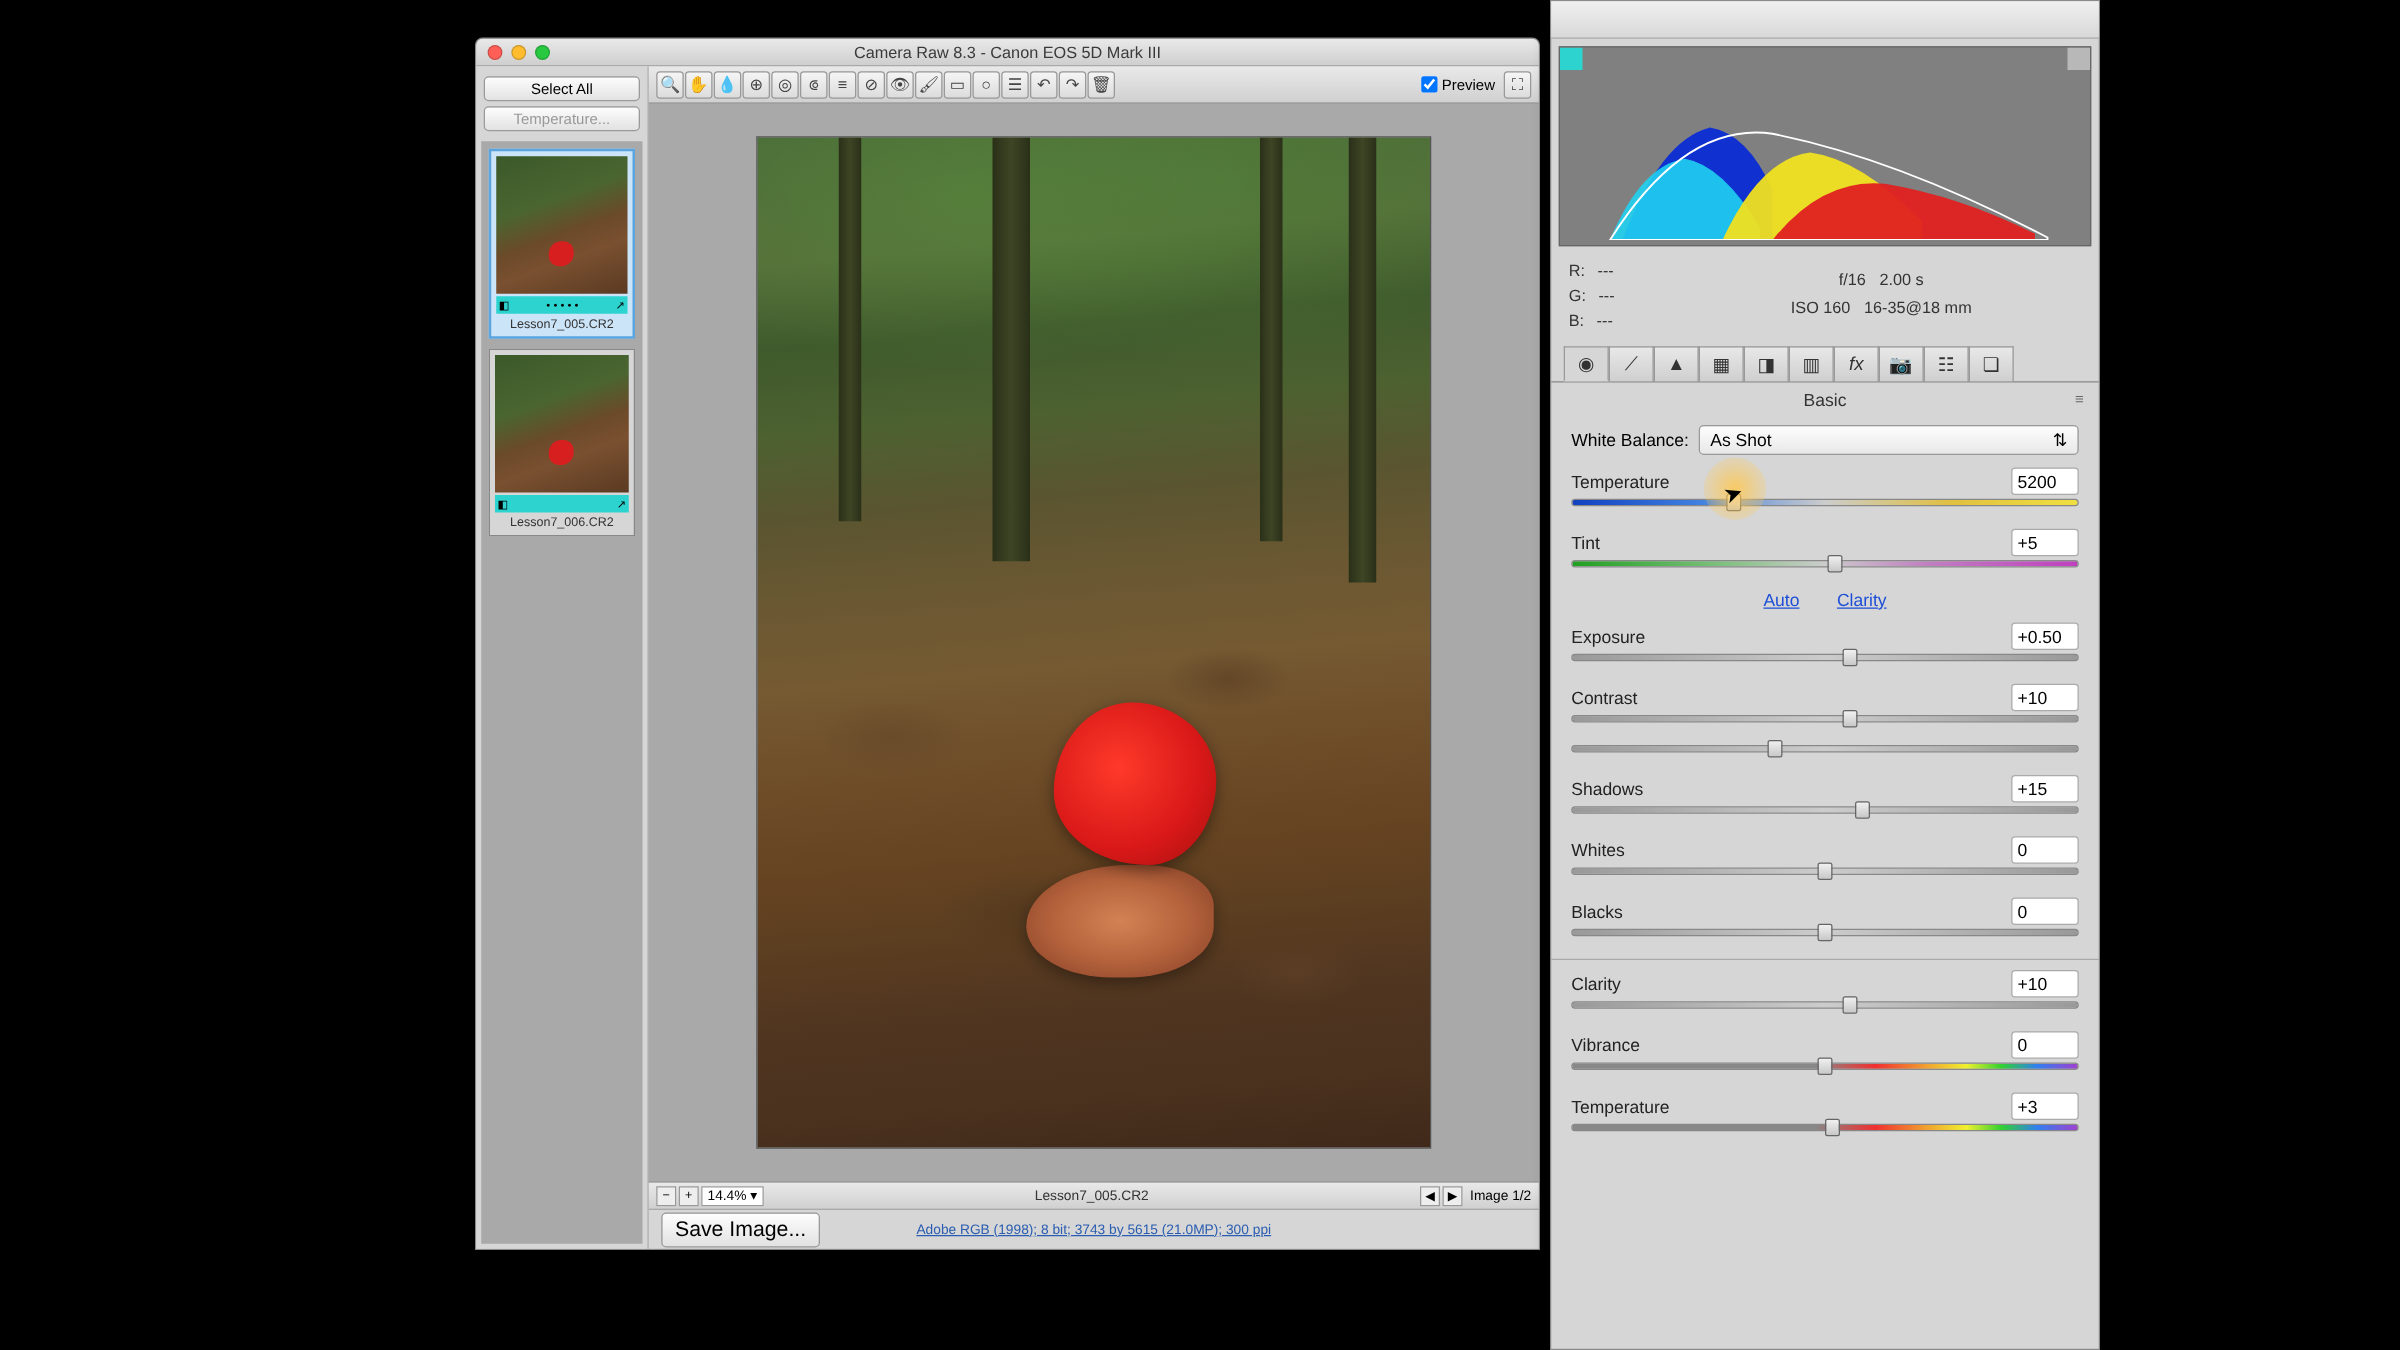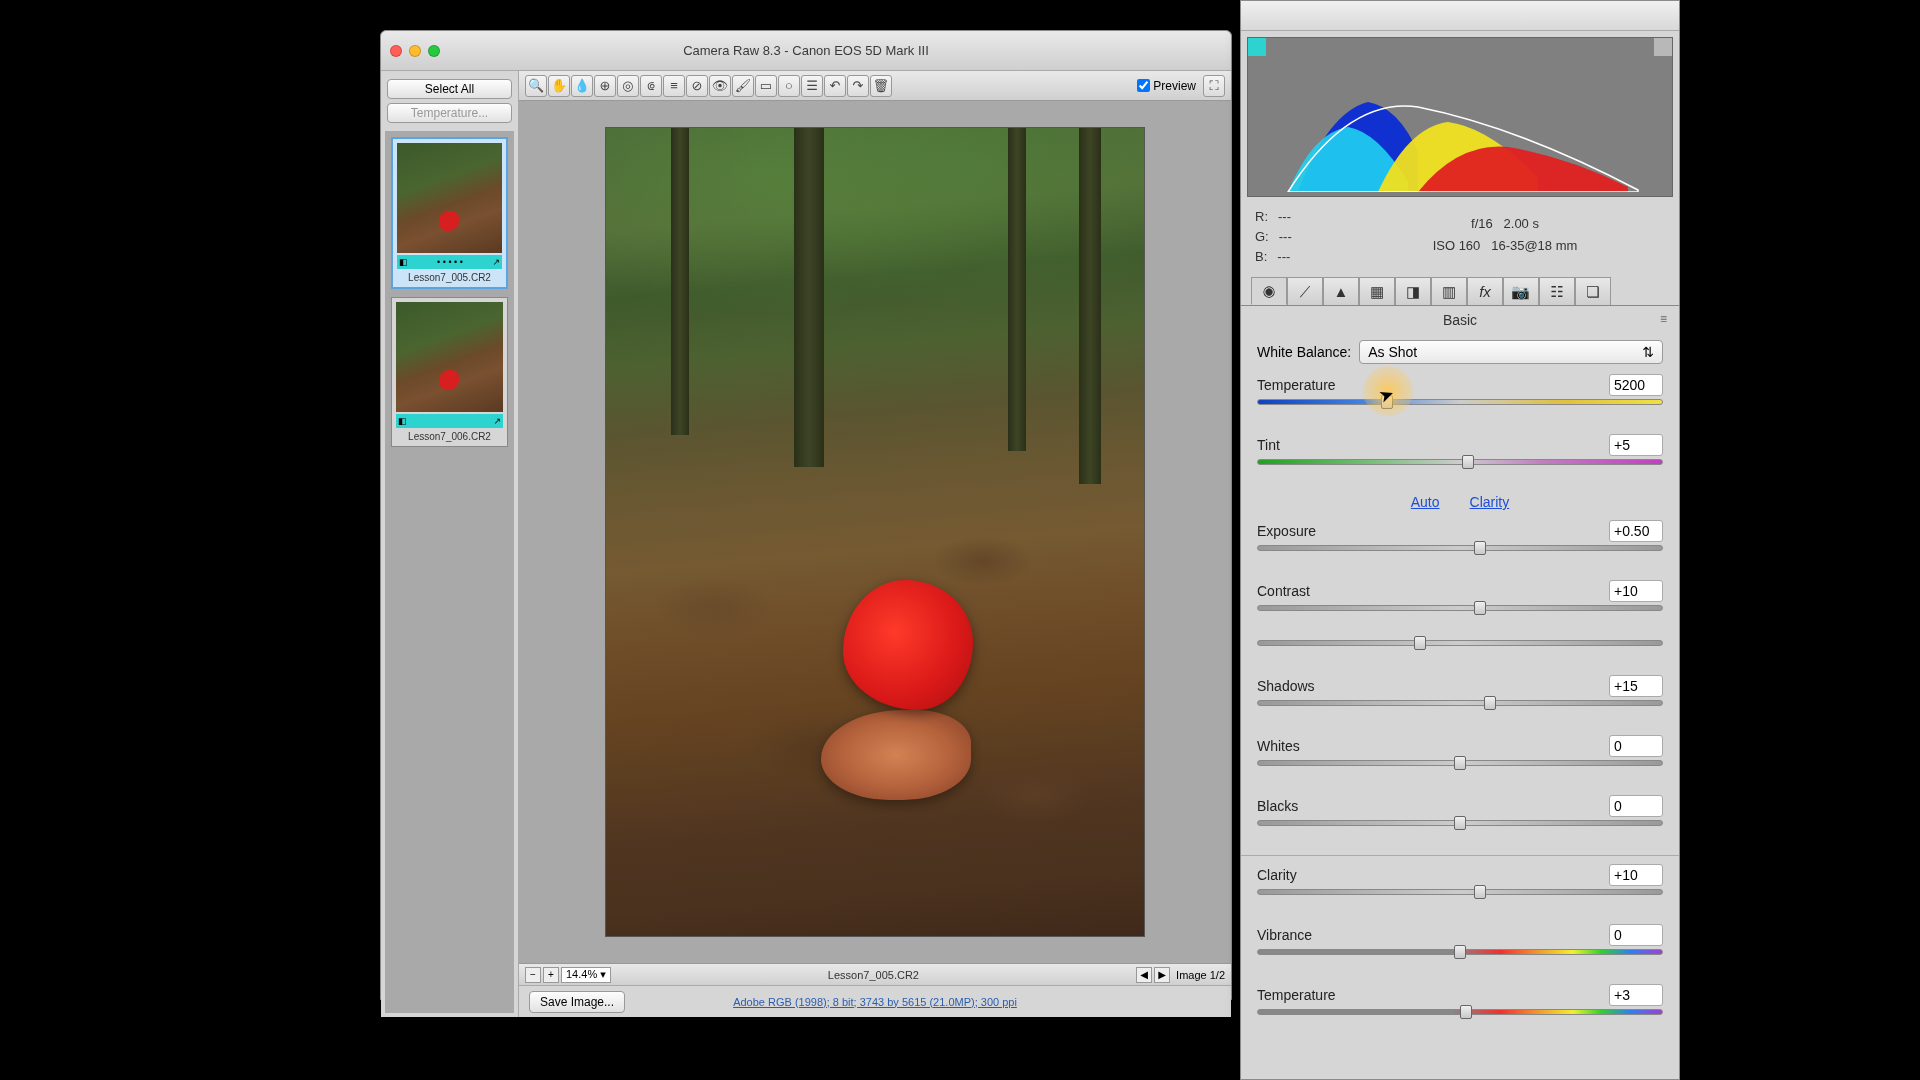--- a/index.html
+++ b/index.html
@@ -10,21 +10,21 @@
     left: 380px;
     top: 30px;
     width: 852px;
     height: 970px;
     background: #d6d6d6;
     border: 1px solid #8a8a8a;
     border-radius: 6px 6px 0 0;
     box-shadow: 0 2px 12px rgba(0,0,0,0.4);
   }
   .titlebar {
-    height: 40px;
+    height: 22px;
     background: linear-gradient(#e9e9e9, #cfcfcf);
     border-bottom: 1px solid #aaa;
     border-radius: 6px 6px 0 0;
     display: flex;
     align-items: center;
     position: relative;
   }
   .traffic-lights { display: flex; gap: 7px; padding-left: 9px; }
   .traffic-light { width: 12px; height: 12px; border-radius: 50%; border: 0.5px solid rgba(0,0,0,0.2); }
   .tl-red { background: #ff5f57; }
@@ -162,21 +162,21 @@
   
   .save-row {
     height: 32px;
     background: #d6d6d6;
     border-top: 1px solid #aaa;
     display: flex;
     align-items: center;
     padding: 0 10px;
     position: relative;
   }
-  .save-btn { font-size: 12px; padding: 3px 10px; background: linear-gradient(#fdfdfd, #e2e2e2); border: 1px solid #9a9a9a; border-radius: 4px; cursor: pointer; }
+  .save-btn { font-size: 17px; padding: 3px 10px; background: linear-gradient(#fdfdfd, #e2e2e2); border: 1px solid #9a9a9a; border-radius: 4px; cursor: pointer; }
   .meta-link { position: absolute; left: 50%; transform: translateX(-50%); font-size: 11px; color: #2a5db0; text-decoration: underline; cursor: pointer; }
   
   
   .right-panel {
     position: absolute;
     left: 1240px;
     top: 0;
     width: 440px;
     height: 1080px;
     background: #d6d6d6;
@@ -236,21 +236,21 @@
     padding: 3px 8px;
     background: linear-gradient(#fdfdfd, #e8e8e8);
     border: 1px solid #9a9a9a;
     border-radius: 4px;
     cursor: pointer;
     display: flex;
     justify-content: space-between;
     align-items: center;
   }
   
-  .slider-row { margin-bottom: 29px; position: relative; }
+  .slider-row { margin-bottom: 18px; position: relative; }
   .slider-header { display: flex; justify-content: space-between; align-items: center; margin-bottom: 3px; }
   .slider-label { font-size: 14px; color: #222; }
   .slider-value {
     width: 54px;
     font-size: 14px;
     padding: 2px 4px;
     border: 1px solid #aaa;
     background: #fff;
     text-align: left;
     border-radius: 3px;

